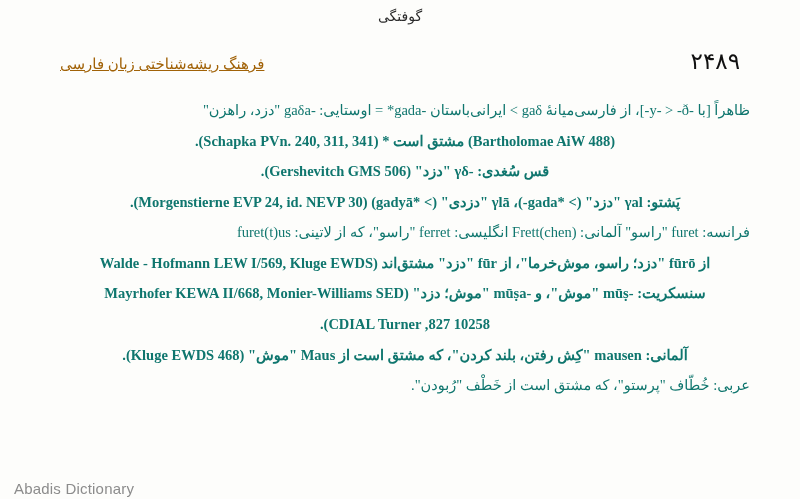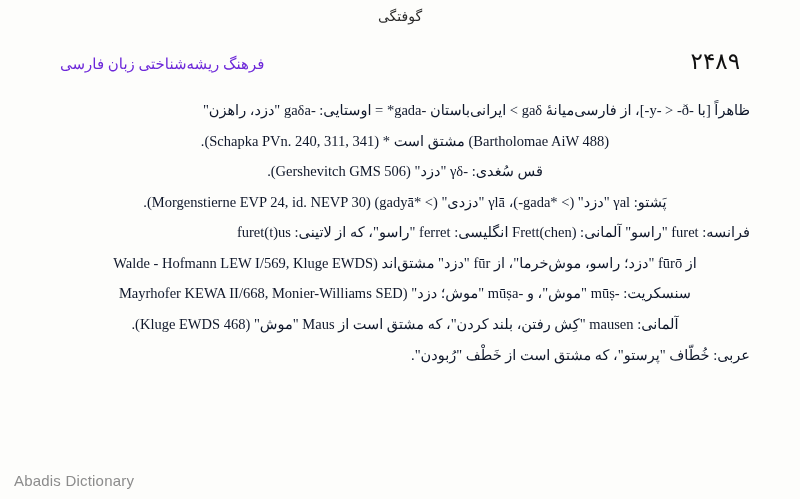--- a/index.html
+++ b/index.html
@@ -45,47 +45,49 @@
     align-items: baseline;
     direction: rtl;
   }
   .page-number {
     font-size: 23px;
     letter-spacing: 1px;
     color: #111;
   }
   .running-title {
     font-size: 15px;
-    color: #6d28d9;
+    color: #a16207;
+    text-decoration: underline;
   }
   
   .body-block {
     position: absolute;
     top: 100px;
     left: 60px;
     width: 690px;
     direction: rtl;
   }
   .line {
     direction: rtl;
     text-align: right;
     font-size: 14.5px;
     line-height: 1.42;
     margin: 0 0 10px 0;
     white-space: nowrap;
-    color: #0f172a;
+    color: #0f766e;
   }
   .line.center-ish {
     text-align: center;
+    font-weight: bold;
   }
   
   .watermark {
     position: absolute;
     left: 14px;
-    bottom: 10px;
+    bottom: 2px;
     font-family: "Liberation Sans", sans-serif;
     font-size: 15px;
     color: #8c8c8c;
     letter-spacing: 0.2px;
   }
 </style>
 </head>
 <body>
 
 <div class="page">
@@ -98,19 +100,20 @@
   </div>
 
   <div class="body-block">
     <div class="line">ظاهراً [با -y- &gt; -ð-]، از فارسی‌میانهٔ gaδ &gt; ایرانی‌باستان -gada* = اوستایی: -gaδa "دزد، راهزن"</div>
     <div class="line center-ish">(Bartholomae AiW 488) مشتق است * (Schapka PVn. 240, 311, 341).</div>
     <div class="line center-ish">قس سُغدی: -γδ "دزد" (Gershevitch GMS 506).</div>
     <div class="line center-ish">پَشتو: γal "دزد" (&gt; *gada-)، γlā "دزدی" (&gt; *gadyā) (Morgenstierne EVP 24, id. NEVP 30).</div>
     <div class="line">فرانسه: furet "راسو" آلمانی: Frett(chen) انگلیسی: ferret "راسو"، که از لاتینی: furet(t)us</div>
     <div class="line center-ish">از fūrō "دزد؛ راسو، موش‌خرما"، از fūr "دزد" مشتق‌اند (Walde - Hofmann LEW I/569, Kluge EWDS</div>
     <div class="line center-ish">سنسکریت: -mūṣ "موش"، و -mūṣa "موش؛ دزد" (Mayrhofer KEWA II/668, Monier-Williams SED</div>
+    <div class="line center-ish">10258 CDIAL Turner ,827).</div>
     <div class="line center-ish">آلمانی: mausen "کِش رفتن، بلند کردن"، که مشتق است از Maus "موش" (Kluge EWDS 468).</div>
     <div class="line">عربی: خُطّاف "پرستو"، که مشتق است از خَطْف "رُبودن".</div>
   </div>
 
   <div class="watermark">Abadis Dictionary</div>
 
 </div>
 
 </body></html>

